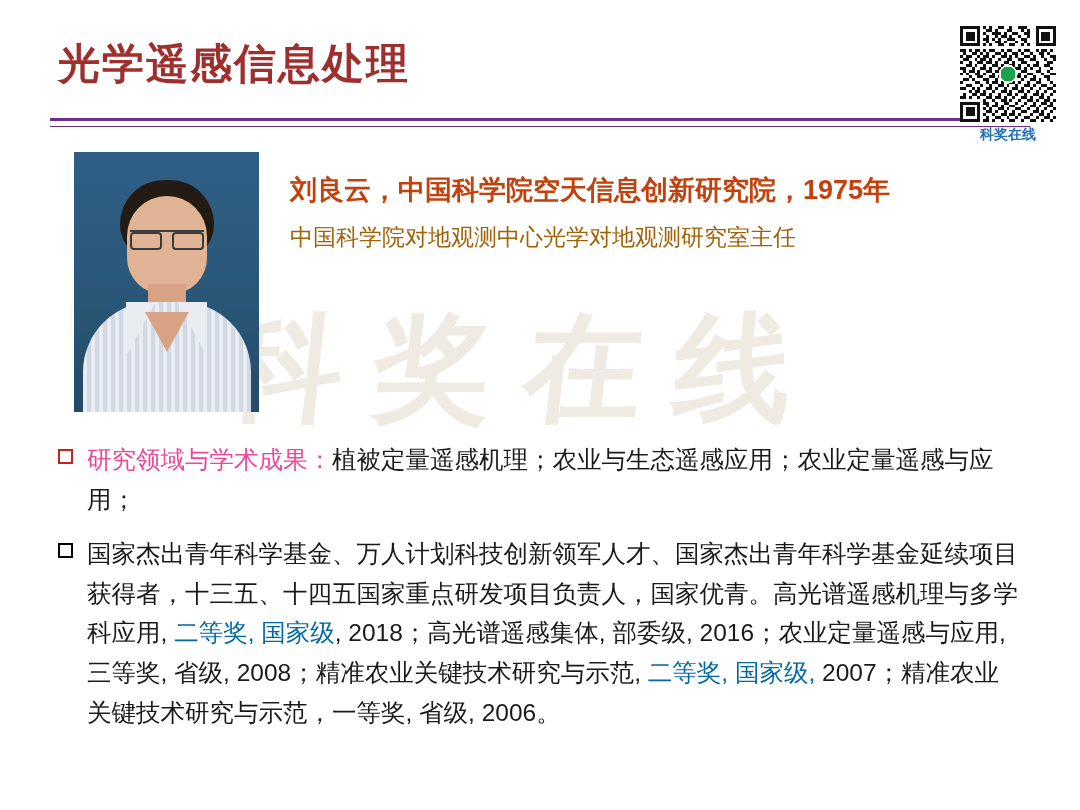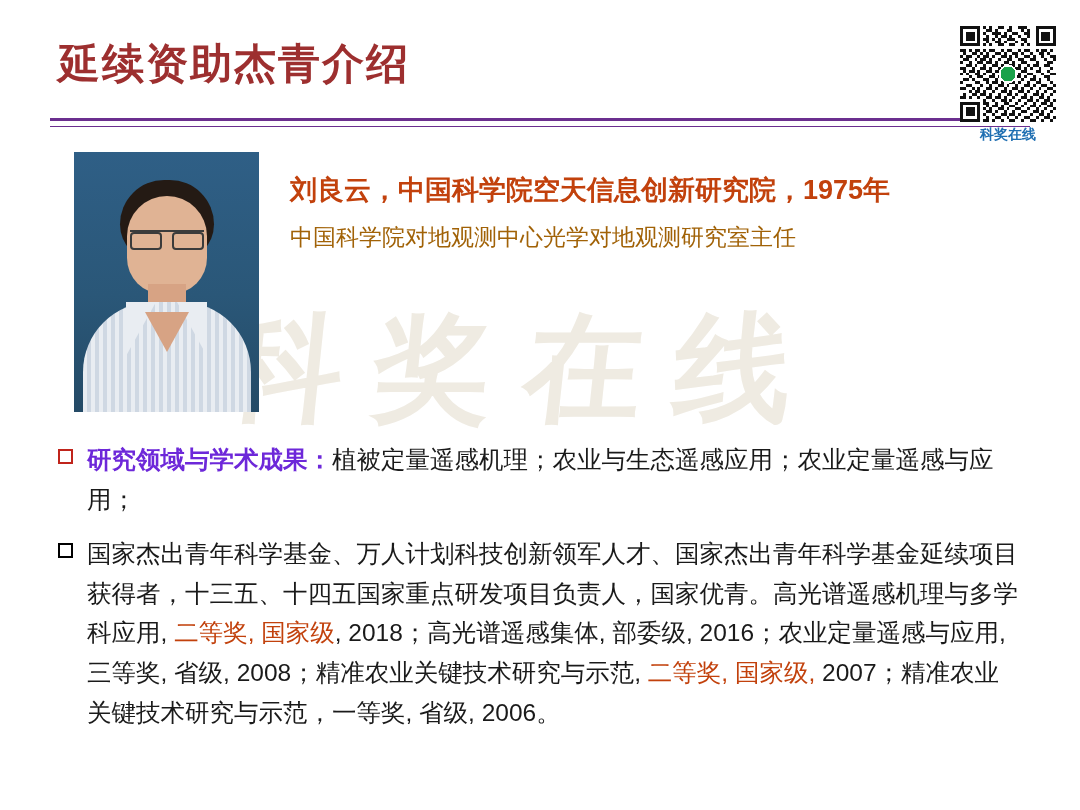--- a/index.html
+++ b/index.html
@@ -235,35 +235,35 @@
   }
   .sq-red { border: 2.5px solid #c0241b; }
   .sq-black { border: 2.5px solid #000; }
 
   .btext {
     font-size: 24.5px;
     line-height: 1.62;
     color: #1a1a1a;
   }
   .lead-red {
-    color: #6d28d9;
-    font-weight: 700;
+    color: #ec4899;
+    font-weight: 400;
   }
   .hl-red {
-    color: #c2410c;
+    color: #0369a1;
   }
 </style>
 </head>
 <body>
 
 <div class="slide">
 
   <div class="watermark">科奖在线</div>
 
-  <div class="title">延续资助杰青介绍</div>
+  <div class="title">光学遥感信息处理</div>
   <div class="rule-top"></div>
   <div class="rule-bottom"></div>
 
   <div class="qr-box">
     <svg width="96" height="96" viewBox="0 0 33 33" shape-rendering="crispEdges">
       <rect width="33" height="33" fill="#ffffff"></rect>
       <g fill="#111111">
         <rect x="0" y="0" width="7" height="1"></rect>
           <rect x="0" y="6" width="7" height="1"></rect>
         <rect x="0" y="0" width="1" height="7"></rect>

